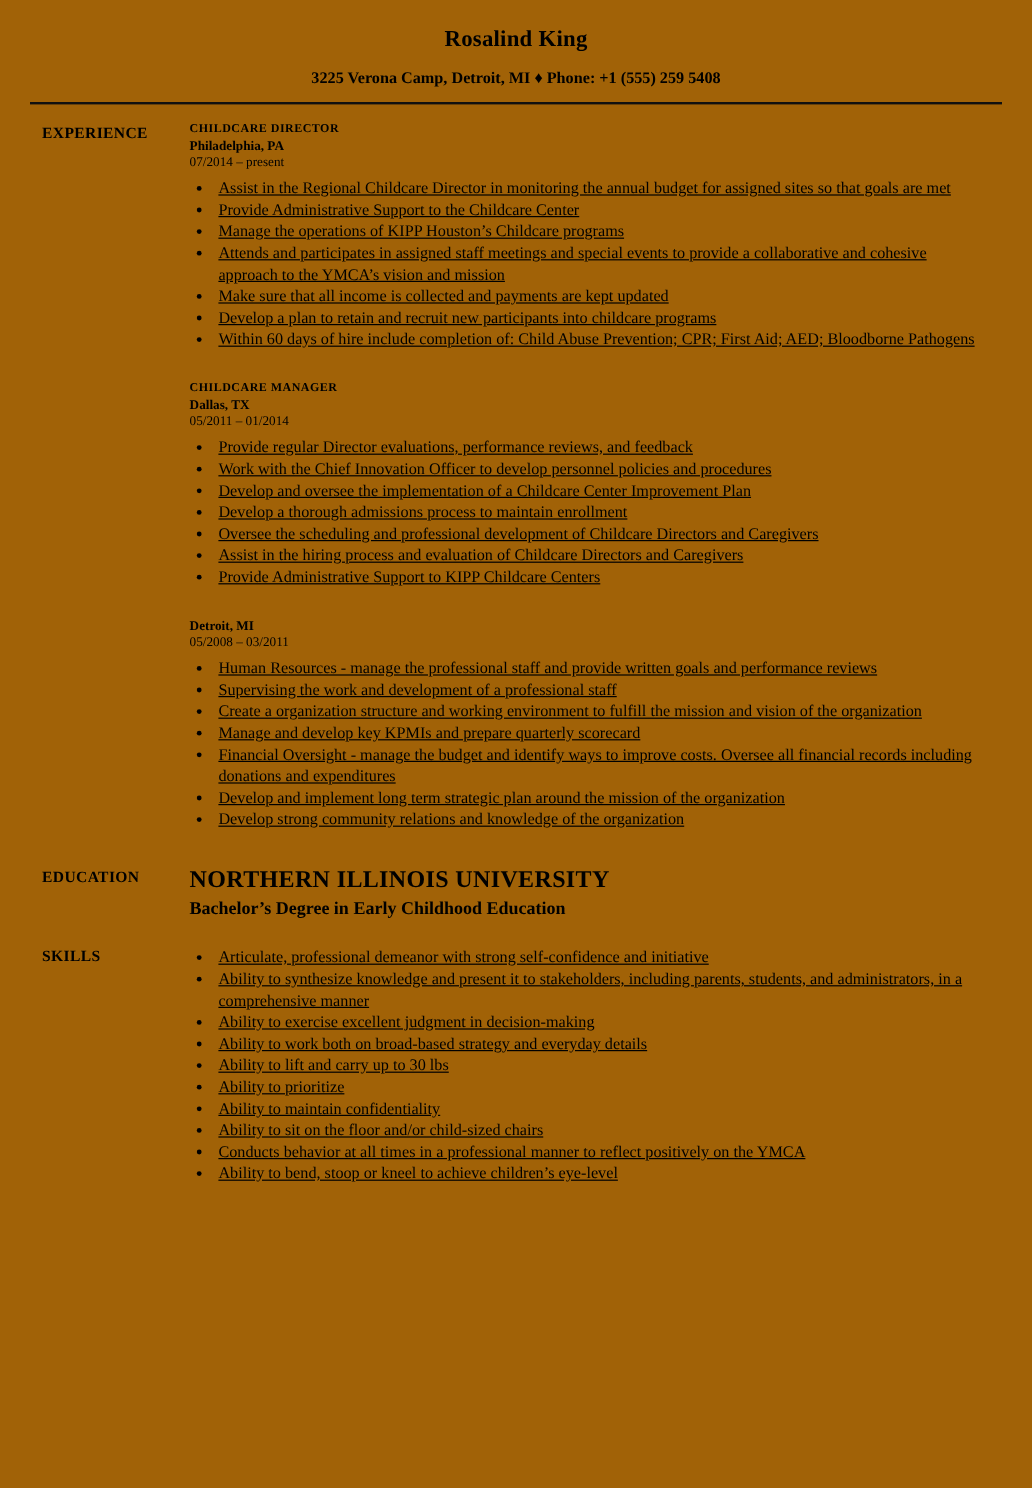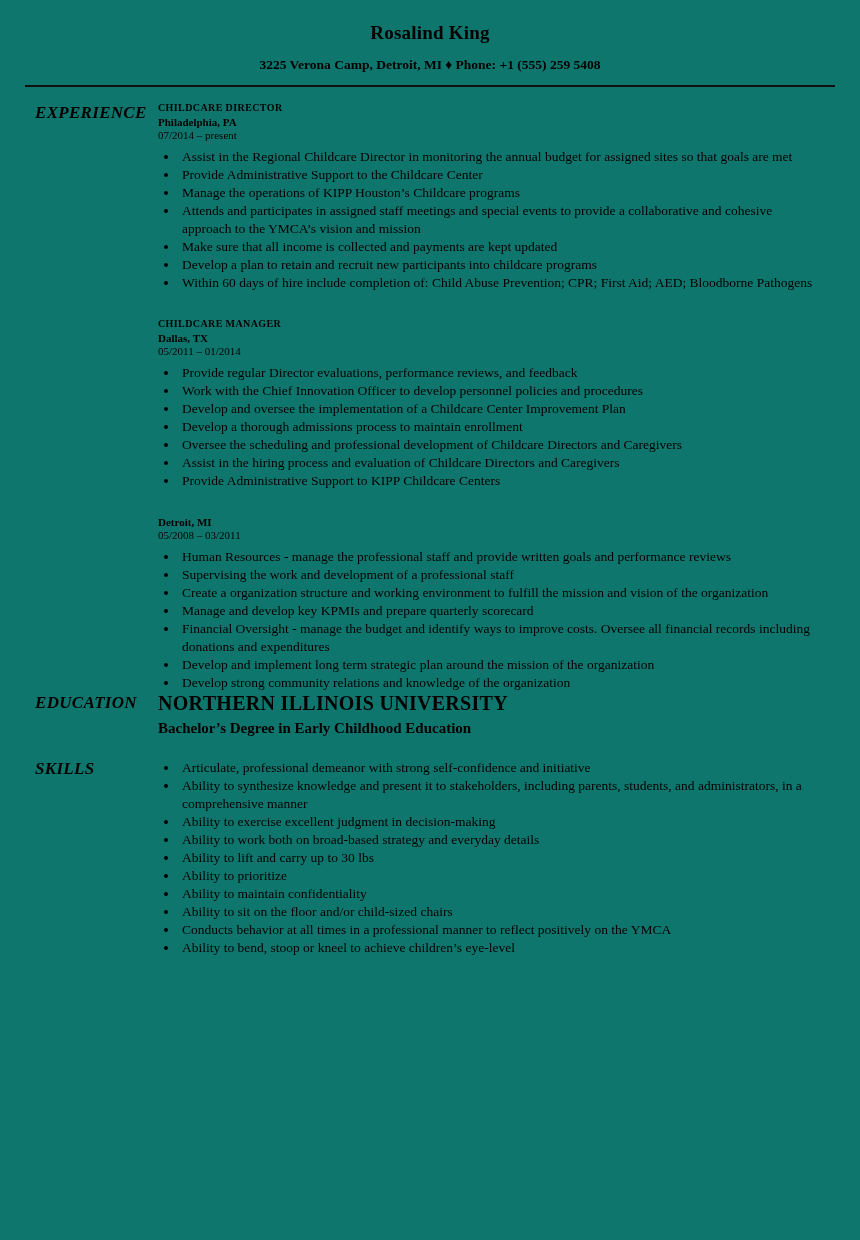--- a/index.html
+++ b/index.html
@@ -9,21 +9,21 @@
     min-height: 1240px;
     margin: 0 auto;
     font-family: "Liberation Serif", "DejaVu Serif", serif;
     color: #000;
     background: #fbfbfb;
   }
   .page {
     width: 860px;
     min-height: 1240px;
     padding: 22px 25px 60px 25px;
-    background: #0f766e;
+    background: #a16207;
   }
   header { text-align: center; }
   .name {
     font-size: 19px;
     font-weight: bold;
     letter-spacing: 0.2px;
   }
   .contact {
     margin-top: 13px;
     font-size: 13.5px;
@@ -34,29 +34,28 @@
     border-top: 2px solid #101010;
     height: 0;
   }
   .section {
     display: flex;
     align-items: flex-start;
     padding-left: 10px;
     padding-right: 20px;
   }
   .section-experience { margin-top: 15px; }
-  .section-education  { }
+  .section-education  { margin-top: 30px; }
   .section-skills     { margin-top: 21px; }
   .side-label {
     flex: 0 0 123px;
-    font-size: 17px;
+    font-size: 13px;
     font-weight: bold;
     letter-spacing: 0.3px;
     padding-top: 1px;
-    font-style: italic;
   }
   .content { flex: 1 1 auto; min-width: 0; }
   .job + .job { margin-top: 26px; }
   .job-title {
     font-size: 10px;
     font-weight: bold;
     letter-spacing: 0.4px;
   }
   .job-location {
     font-size: 11px;
@@ -64,20 +63,21 @@
     margin-top: 3px;
   }
   .job-dates {
     font-size: 11px;
     margin-top: 1px;
   }
   ul.bullets {
     margin-top: 7px;
     list-style: disc outside;
     padding-left: 21px;
+    text-decoration: underline;
   }
   ul.bullets li {
     font-size: 13.5px;
     line-height: 18px;
     padding-left: 3px;
   }
   ul.bullets.skills-list { margin-top: 1px; }
   .school {
     font-size: 20px;
     font-weight: bold;

